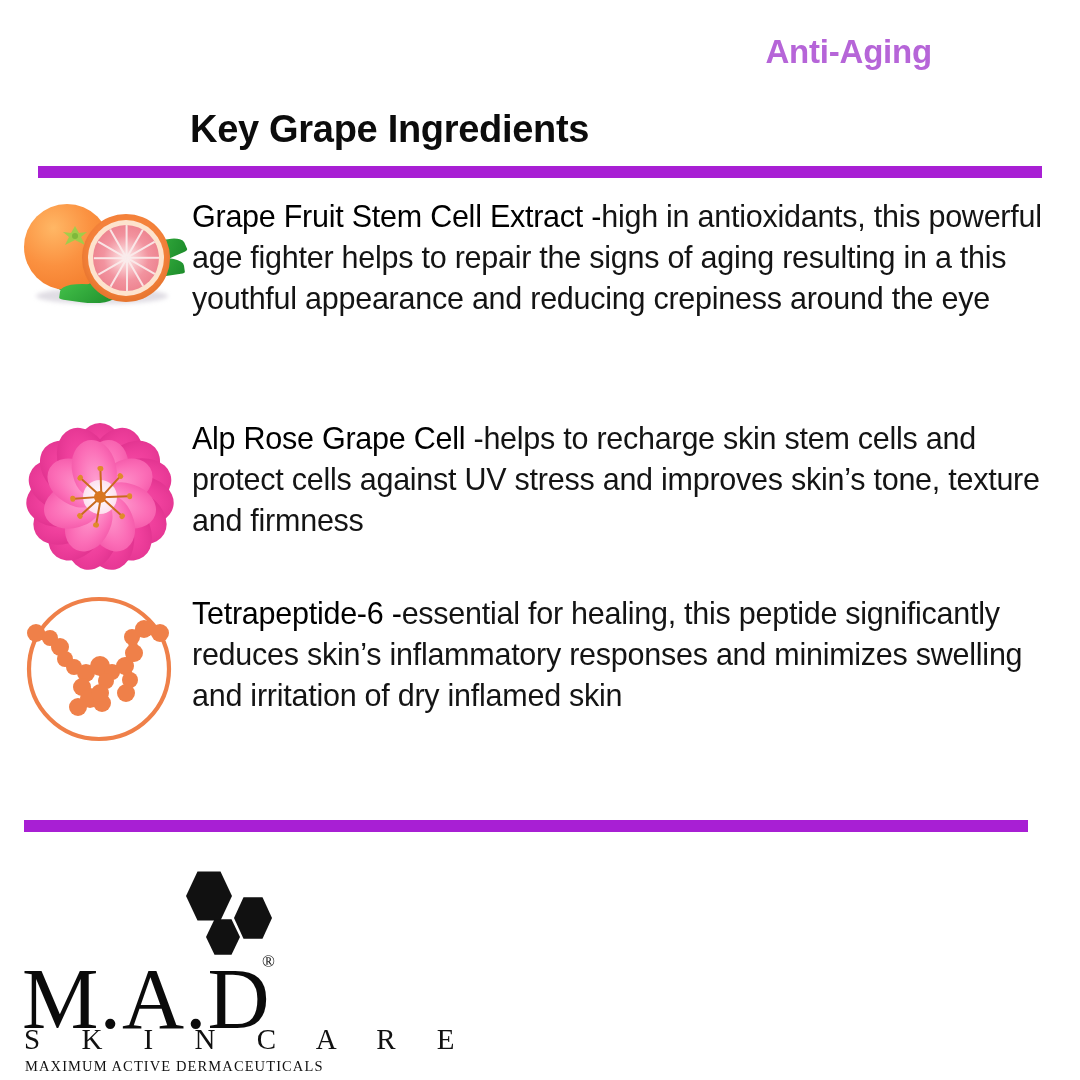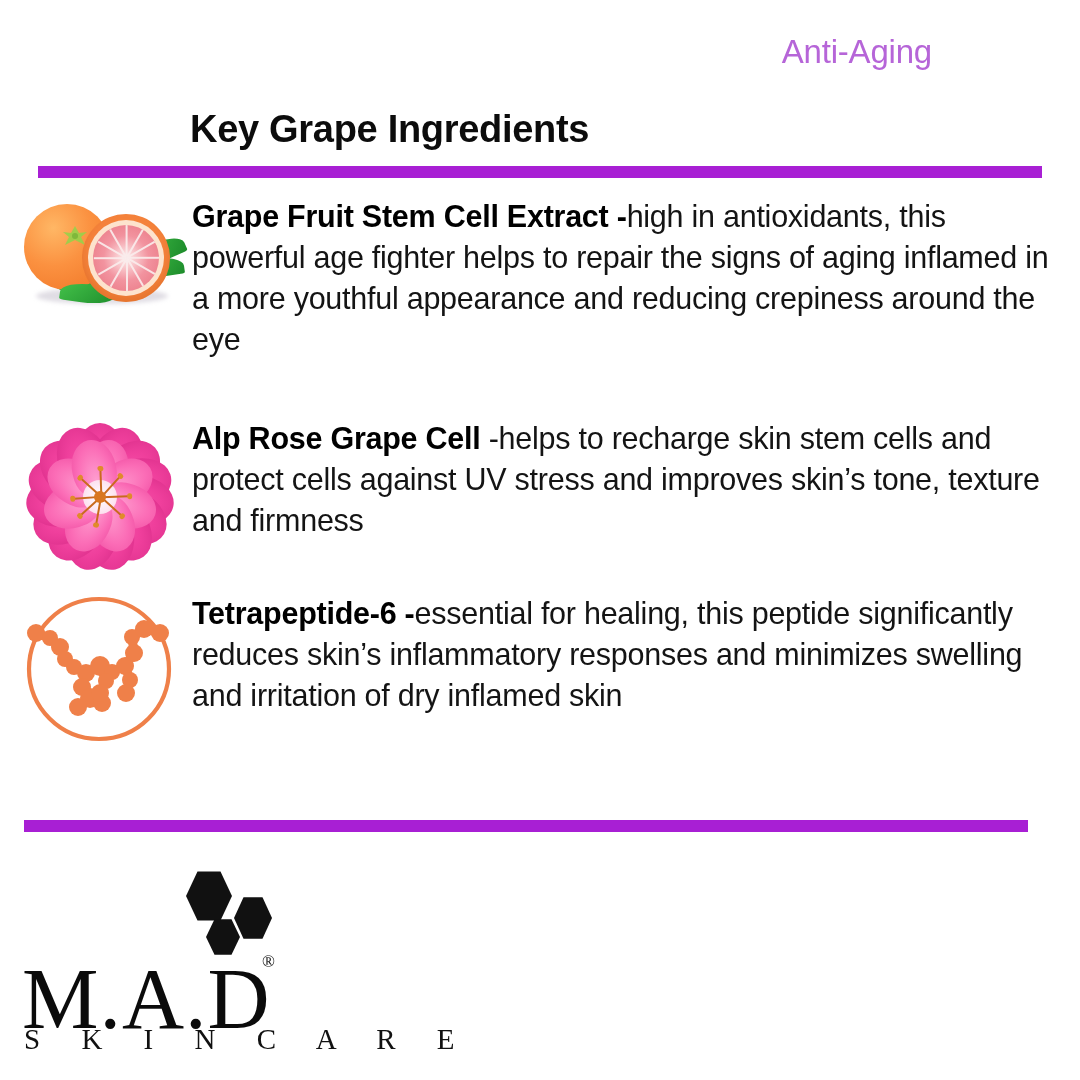--- a/index.html
+++ b/index.html
@@ -15,21 +15,21 @@
     overflow: hidden;
     position: relative;
   }
 
   
   .category-label {
     position: absolute;
     top: 33px;
     right: 148px;
     font-size: 33px;
-    font-weight: normal;
+    font-weight: bold;
     color: #b665d8;
     letter-spacing: -0.2px;
     white-space: nowrap;
   }
 
   
   .section-title {
     position: absolute;
     top: 108px;
     left: 190px;
@@ -74,21 +74,21 @@
     position: absolute;
     left: 192px;
     top: 0;
     width: 872px;
     font-size: 30.5px;
     line-height: 41px;
     color: #141414;
     letter-spacing: -0.25px;
   }
   .ingredient-text b {
-    font-weight: bold;
+    font-weight: normal;
     color: #000000;
   }
 
   #row-grapefruit { top: 196px; }
   #row-alprose   { top: 418px; }
   #row-peptide   { top: 593px; }
 
   
   .gf-wrap { position: relative; width: 165px; height: 120px; }
   .gf-shadow {
@@ -289,21 +289,21 @@
             <i class="gf-seg" style="transform:rotate(270deg)"></i>
             <i class="gf-seg" style="transform:rotate(300deg)"></i>
             <i class="gf-seg" style="transform:rotate(330deg)"></i>
           </div>
         </div>
       </div>
     </div>
   </div>
 
   <div class="ingredient-text">
-    <b>Grape Fruit Stem Cell Extract -</b><span>high in antioxidants, this powerful age fighter helps to repair the signs of aging inflamed in a more youthful appearance and reducing crepiness around the eye</span>
+    <b>Grape Fruit Stem Cell Extract -</b><span>high in antioxidants, this powerful age fighter helps to repair the signs of aging resulting in a this youthful appearance and reducing crepiness around the eye</span>
   </div>
 </div>
 
 <div class="ingredient-row" id="row-alprose">
 
   <div class="ingredient-icon">
     <div class="flower-wrap">
       <i class="petal outer" style="transform:rotate(0deg)"></i>
       <i class="petal outer" style="transform:rotate(24deg)"></i>
       <i class="petal outer" style="transform:rotate(48deg)"></i>
@@ -413,13 +413,14 @@
 
 <div class="logo">
   <div class="logo-hexes">
     <i class="hex big"></i>
     <i class="hex mid"></i>
     <i class="hex small"></i>
   </div>
   <div class="logo-reg">®</div>
   <div class="logo-mad">M.A.D</div>
   <div class="logo-skincare">S K I N C A R E</div>
+  <div class="logo-tagline">MAXIMUM ACTIVE DERMACEUTICALS</div>
 </div>
 
 </body></html>

